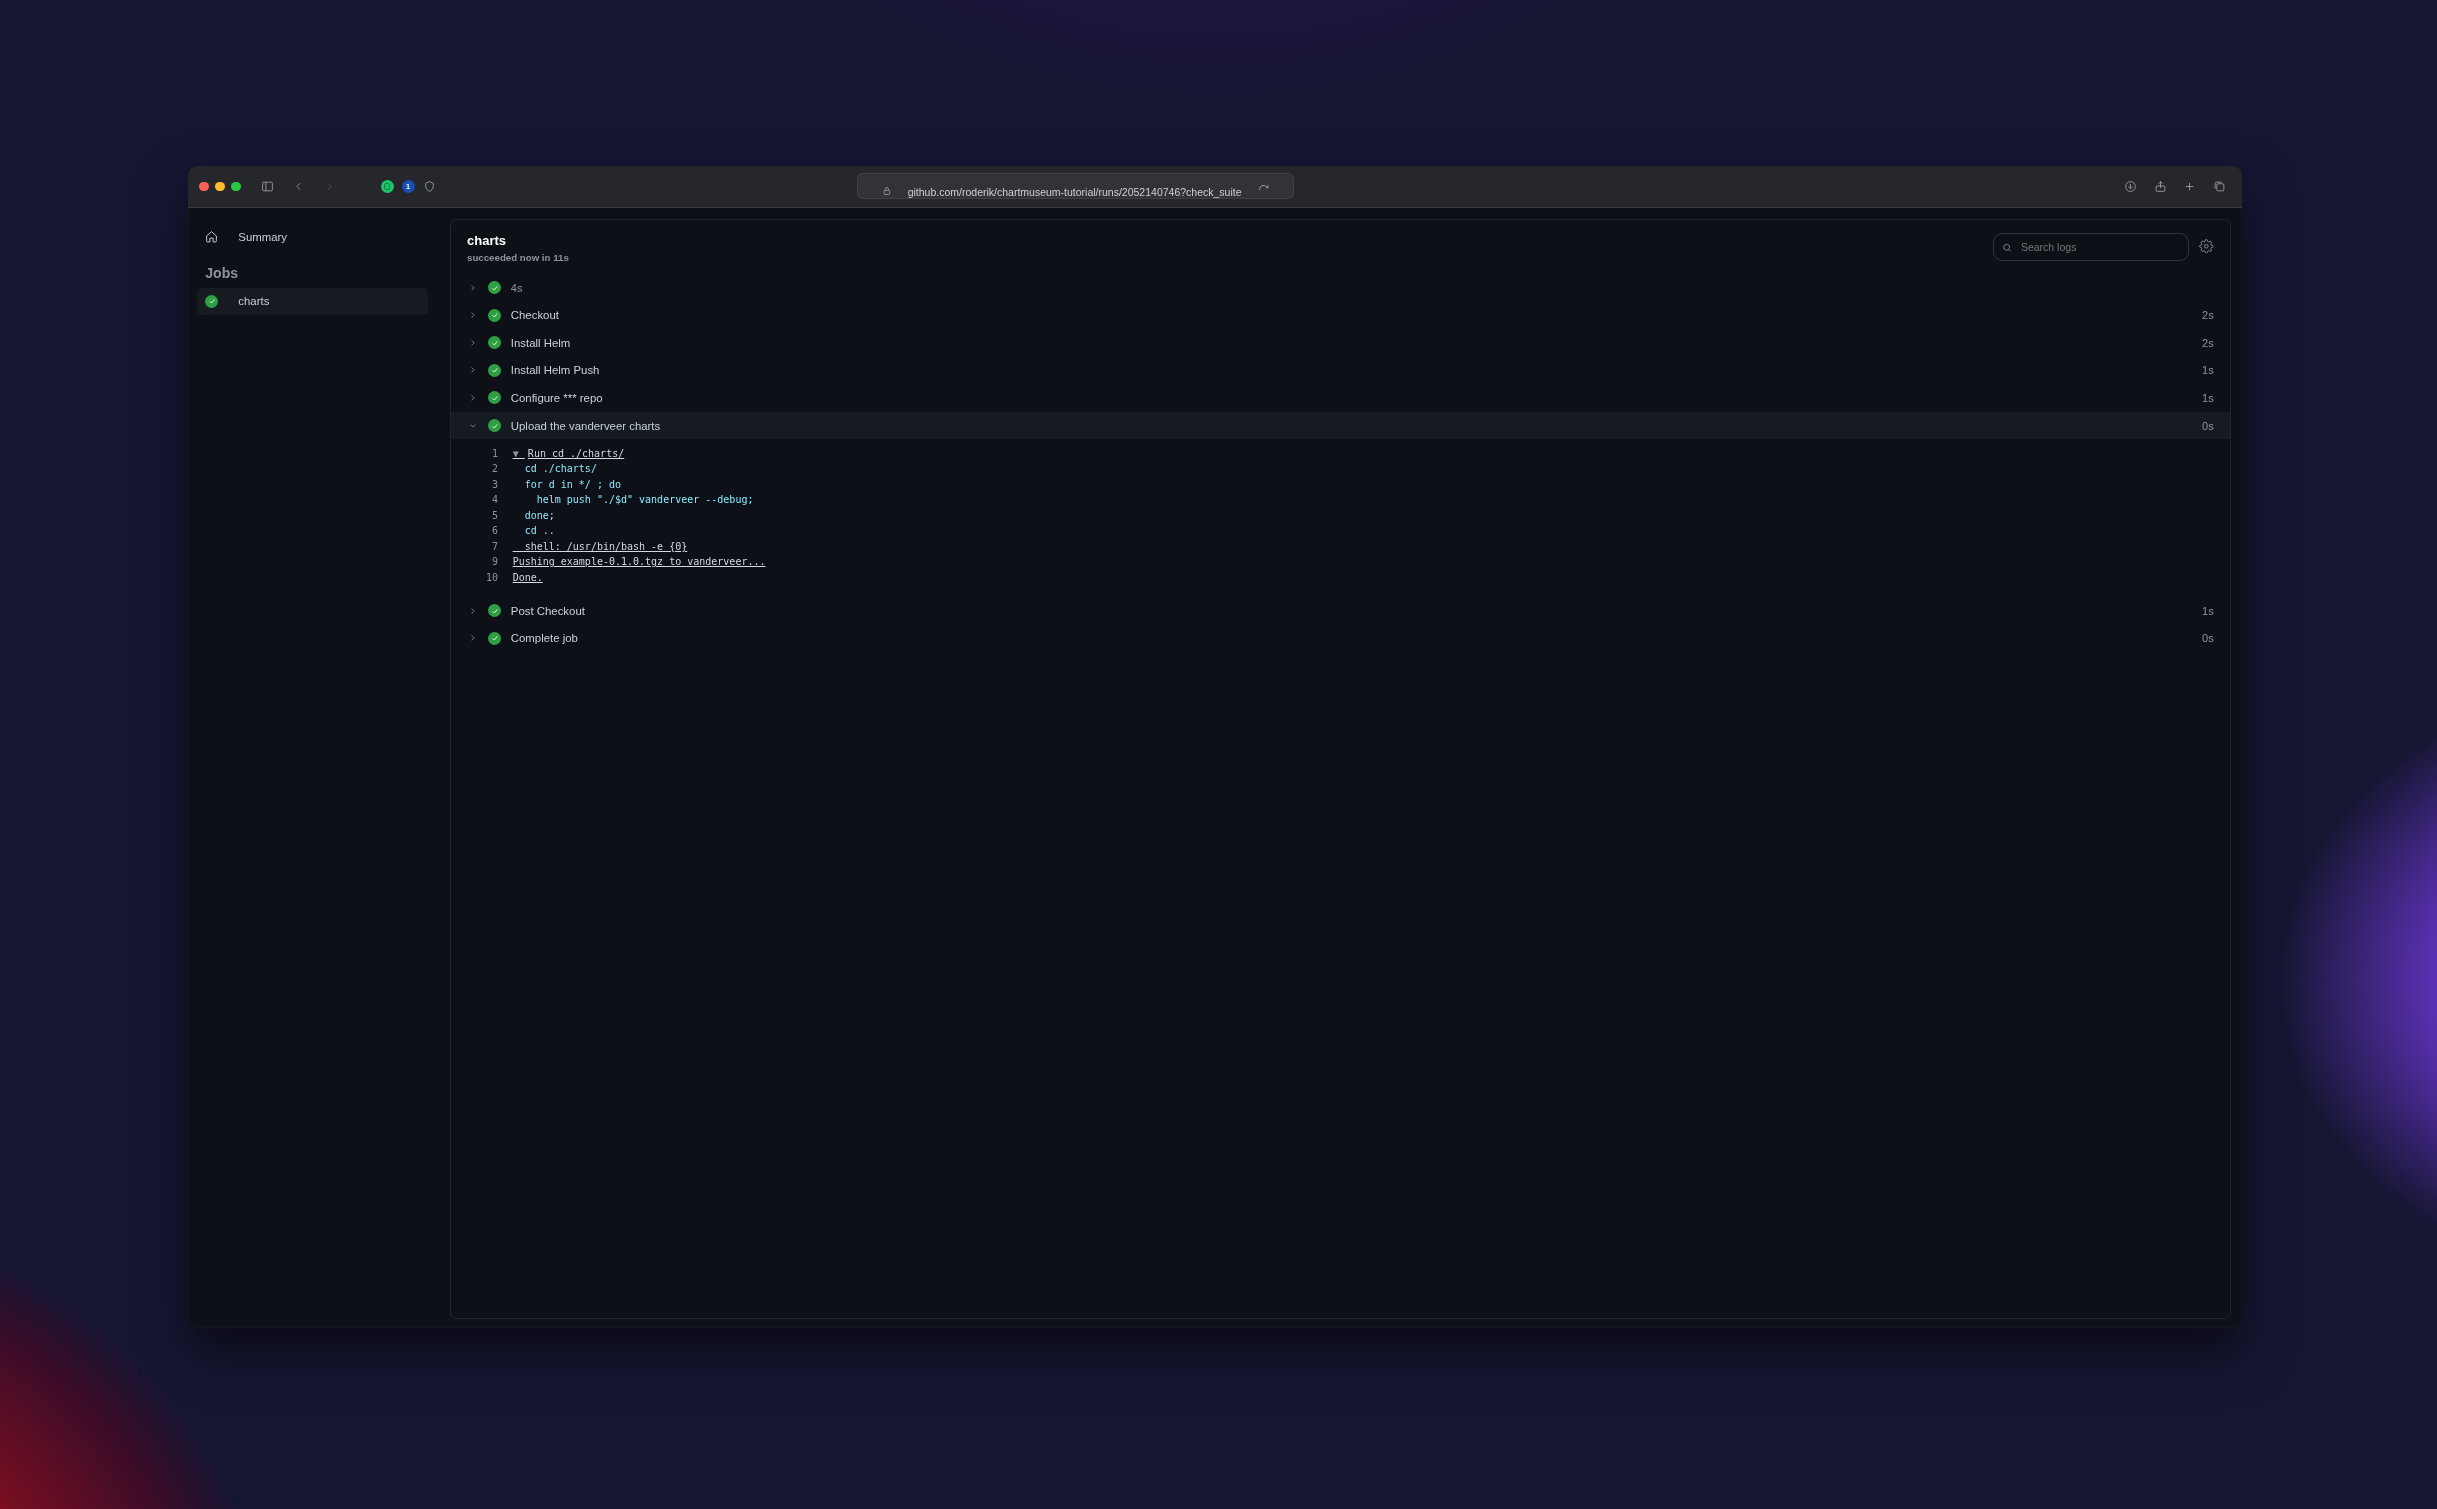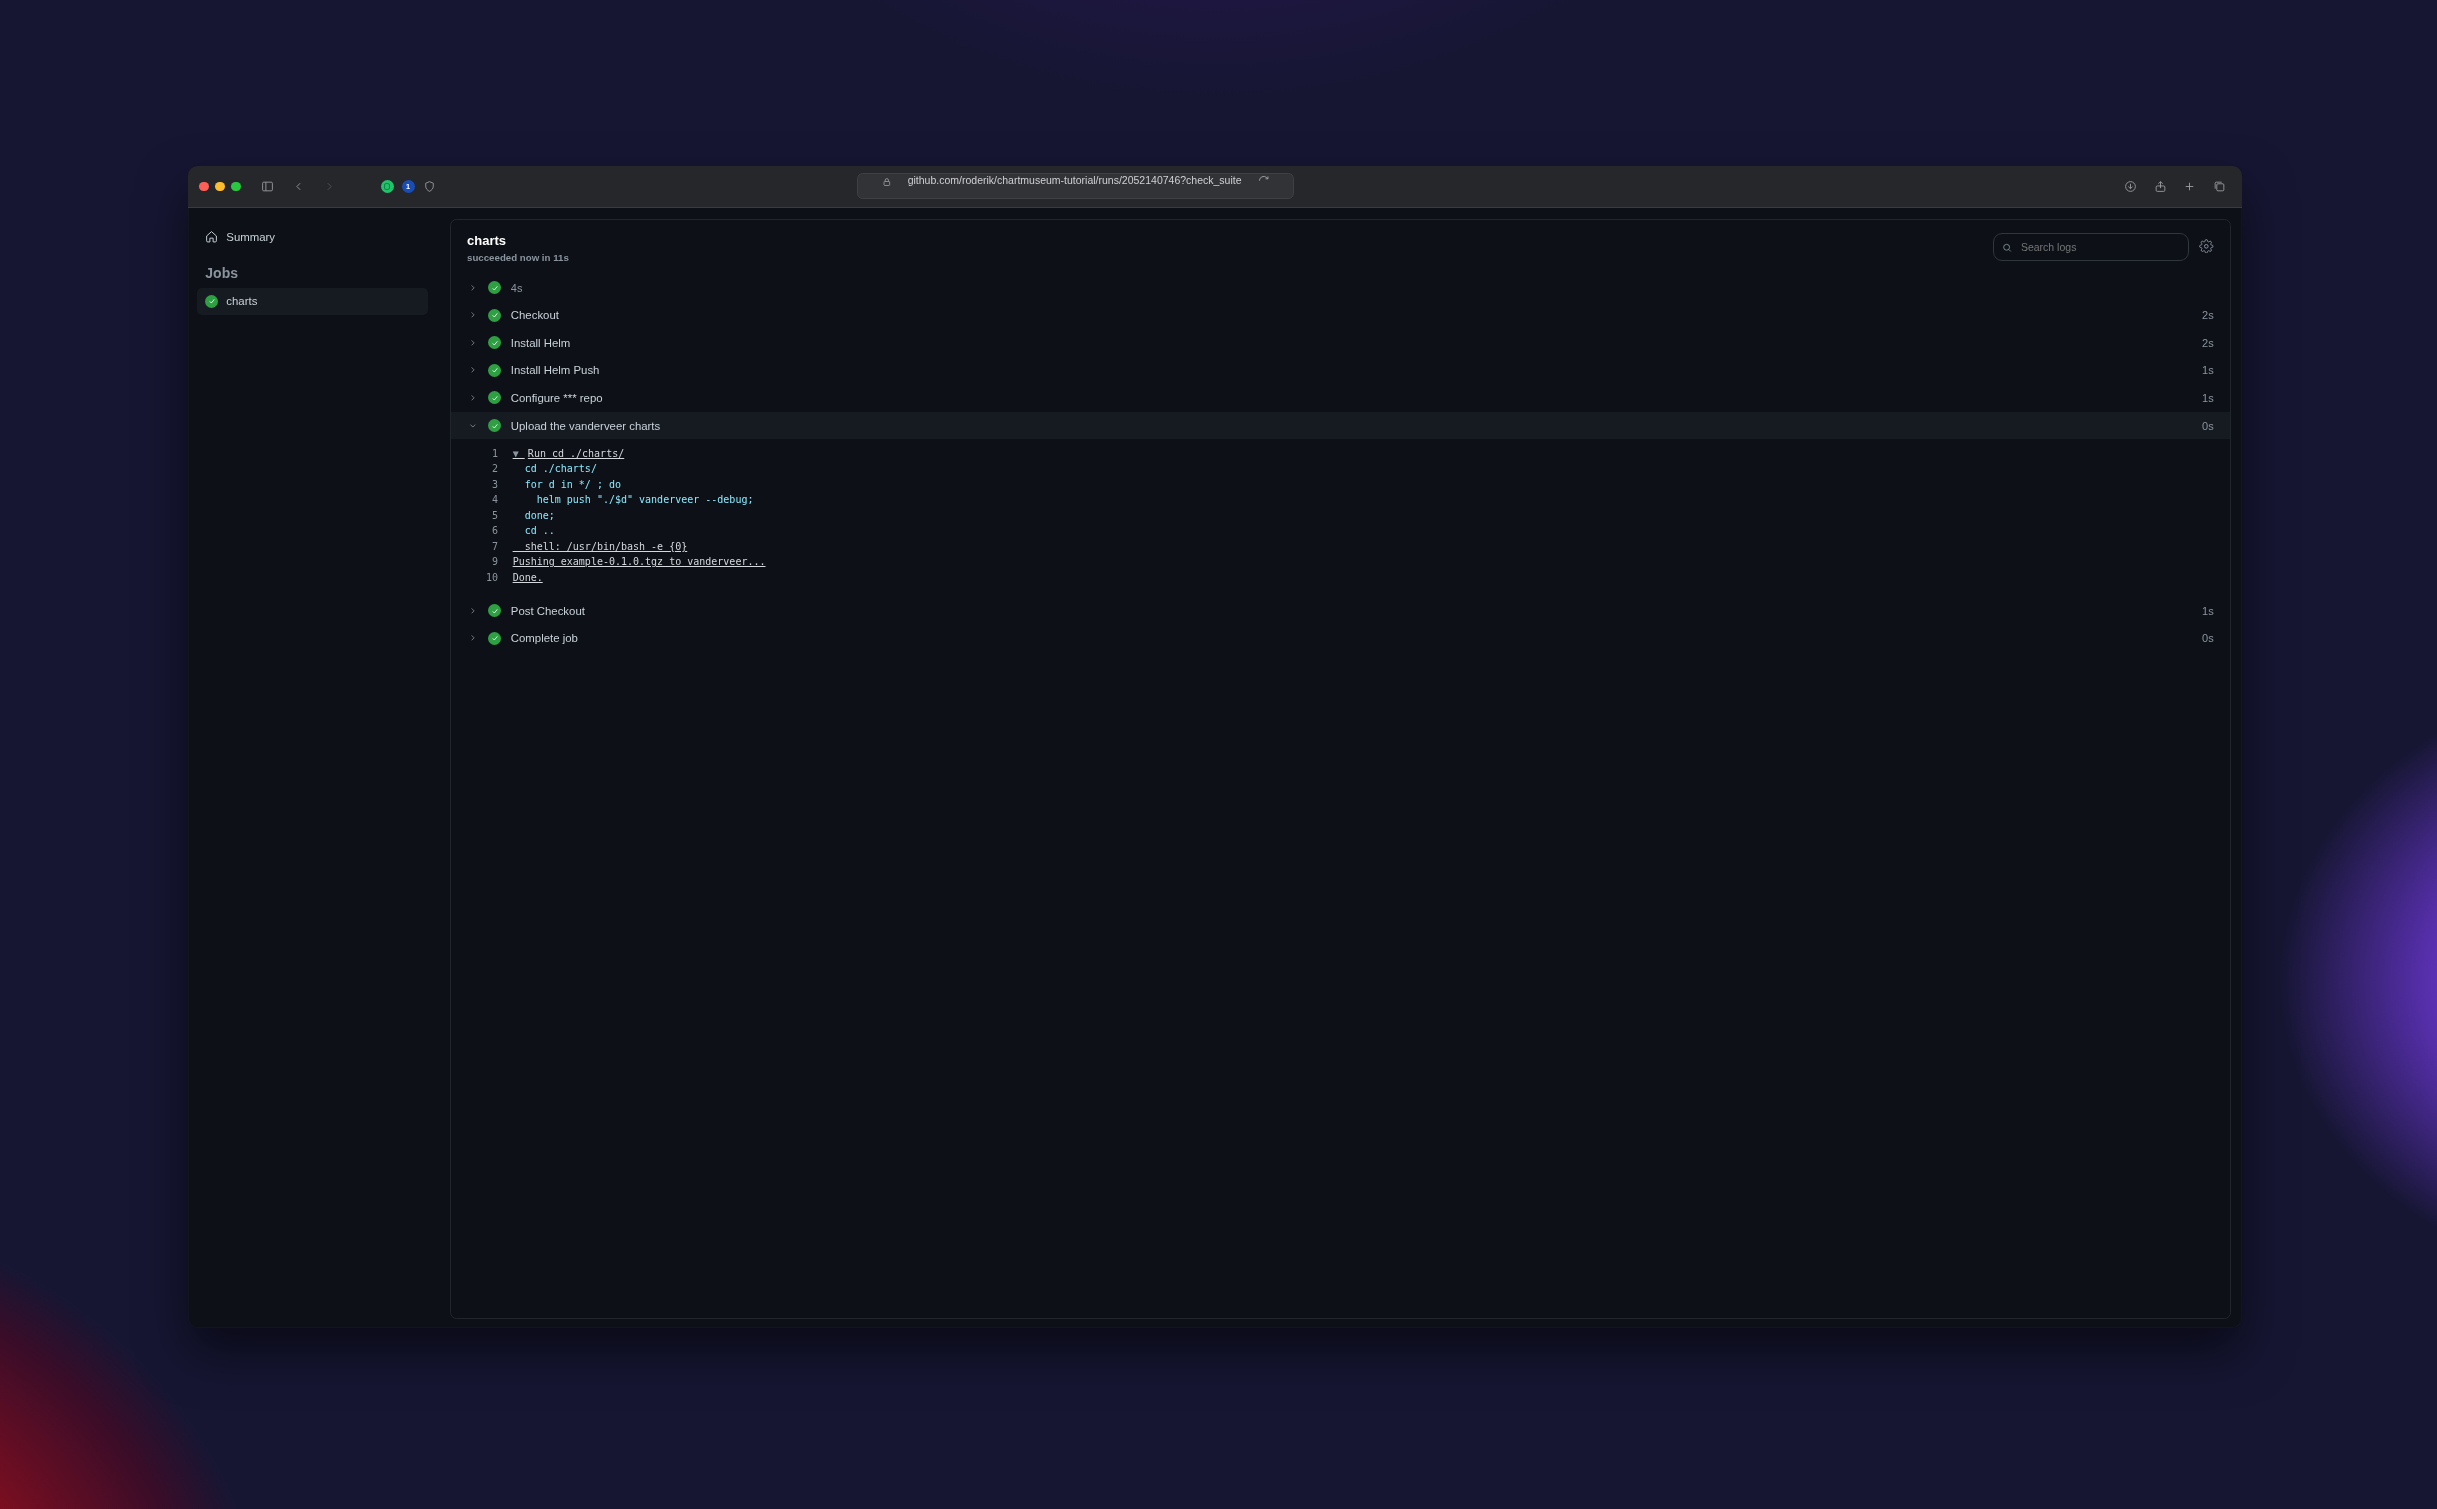--- a/index.html
+++ b/index.html
@@ -49,21 +49,21 @@
   .dot.red{background:#ff5f57;}
   .dot.yel{background:#febc2e;}
   .dot.grn{background:#28c840;}
   .tb-btn{width:23px;height:23px;display:flex;align-items:center;justify-content:center;color:#a0a1a5;border-radius:4.9px;}
   .tb-btn svg{width:13px;height:13px;stroke:currentColor;fill:none;stroke-width:1.6;}
   .tb-btn.dim{opacity:.4;}
   .addr{
     flex:0 1 auto;
     margin:0 auto;
     display:flex;
-    align-items:flex-start;
+    align-items:flex-end;
     gap:16px;
     background:#323336;
     border:0.8px solid #3f4043;
     border-radius:5.7px;
     height:24px;
     padding:0 24px;
     min-width:365px;
     max-width:389px;
   }
   .ext-icons{display:flex;gap:8px;align-items:center;margin-right:3.2px;}
@@ -75,21 +75,21 @@
   .reload-ic{color:#a0a1a5;}
   .tb-right{margin-left:auto;display:flex;gap:6.5px;}
   .content{flex:1;display:flex;min-height:0;}
   .sidebar{
     width:251px;
     padding:14.6px 9.7px;
     box-sizing:border-box;
     border-right:0.8px solid transparent;
   }
   .sb-item{
-    display:flex;align-items:center;gap:8px;
+    display:flex;align-items:center;gap:20px;
     padding:7.3px 8px;border-radius:4.9px;color:var(--text);
     font-size:11.4px;cursor:pointer;
   }
   .sb-heading{color:var(--muted);font-size:14px;padding:13px 8px 6.5px;font-weight:600;}
   .sb-item.active{background:#161b22;}
   .status-ok{width:13px;height:13px;border-radius:50%;background:var(--green);display:flex;align-items:center;justify-content:center;}
   .status-ok svg{width:8px;height:8px;stroke:#fff;fill:none;stroke-width:2.5;}
   .main{
     flex:1;
     padding:11.4px;

